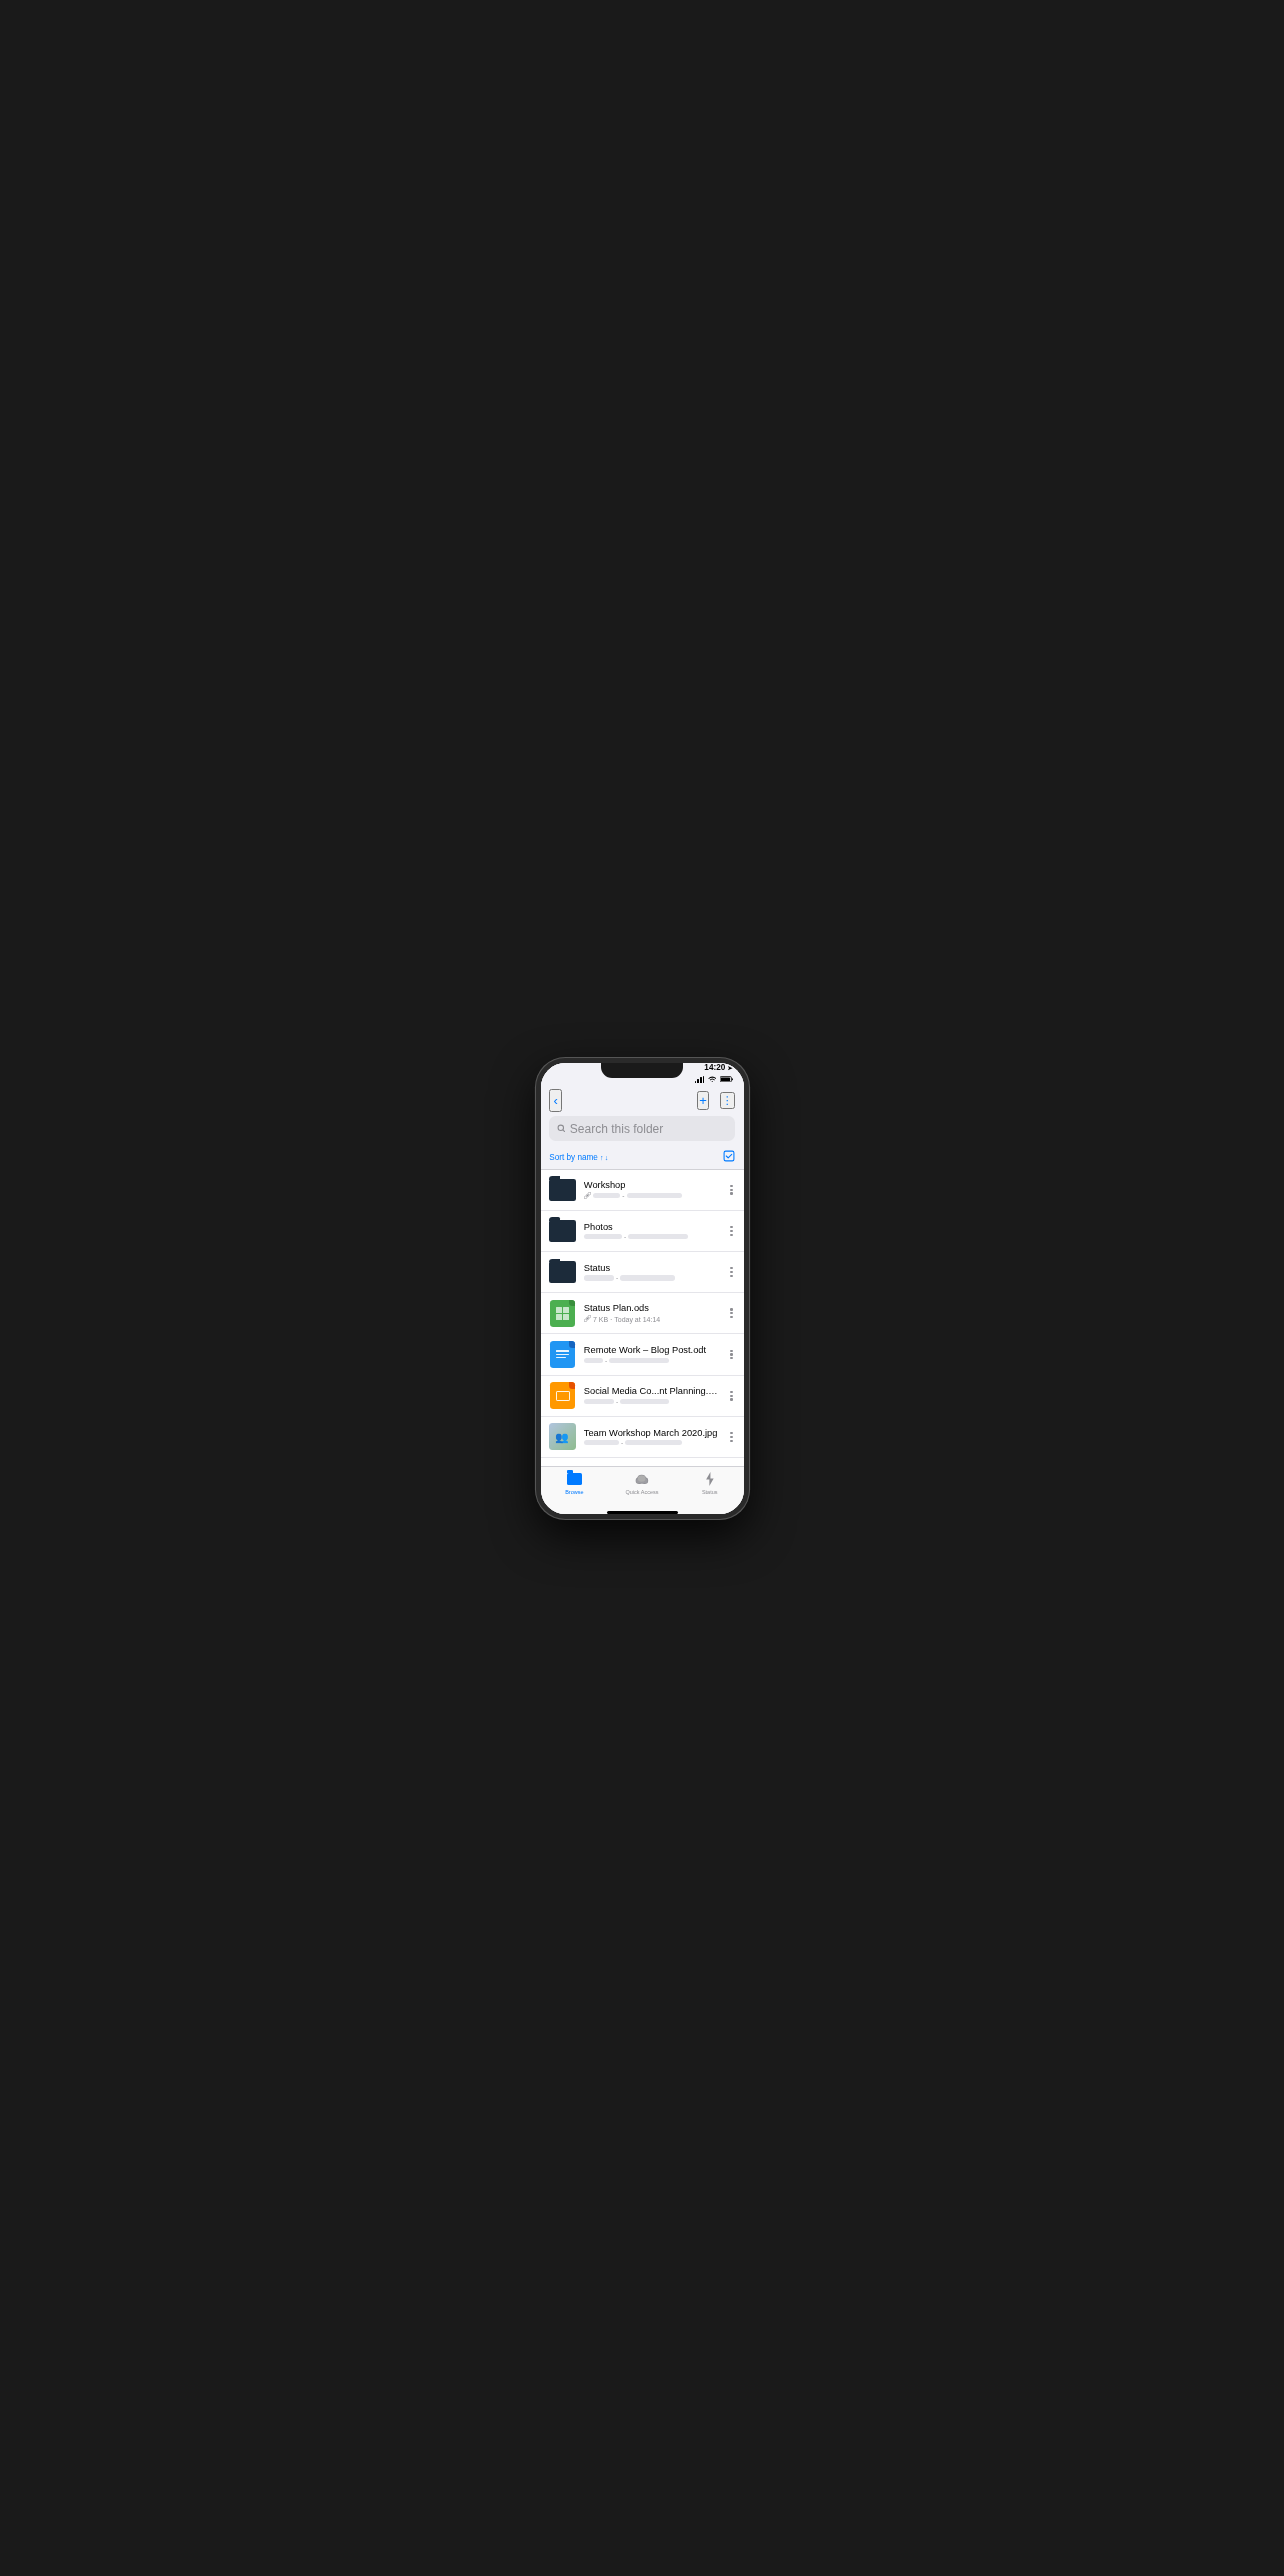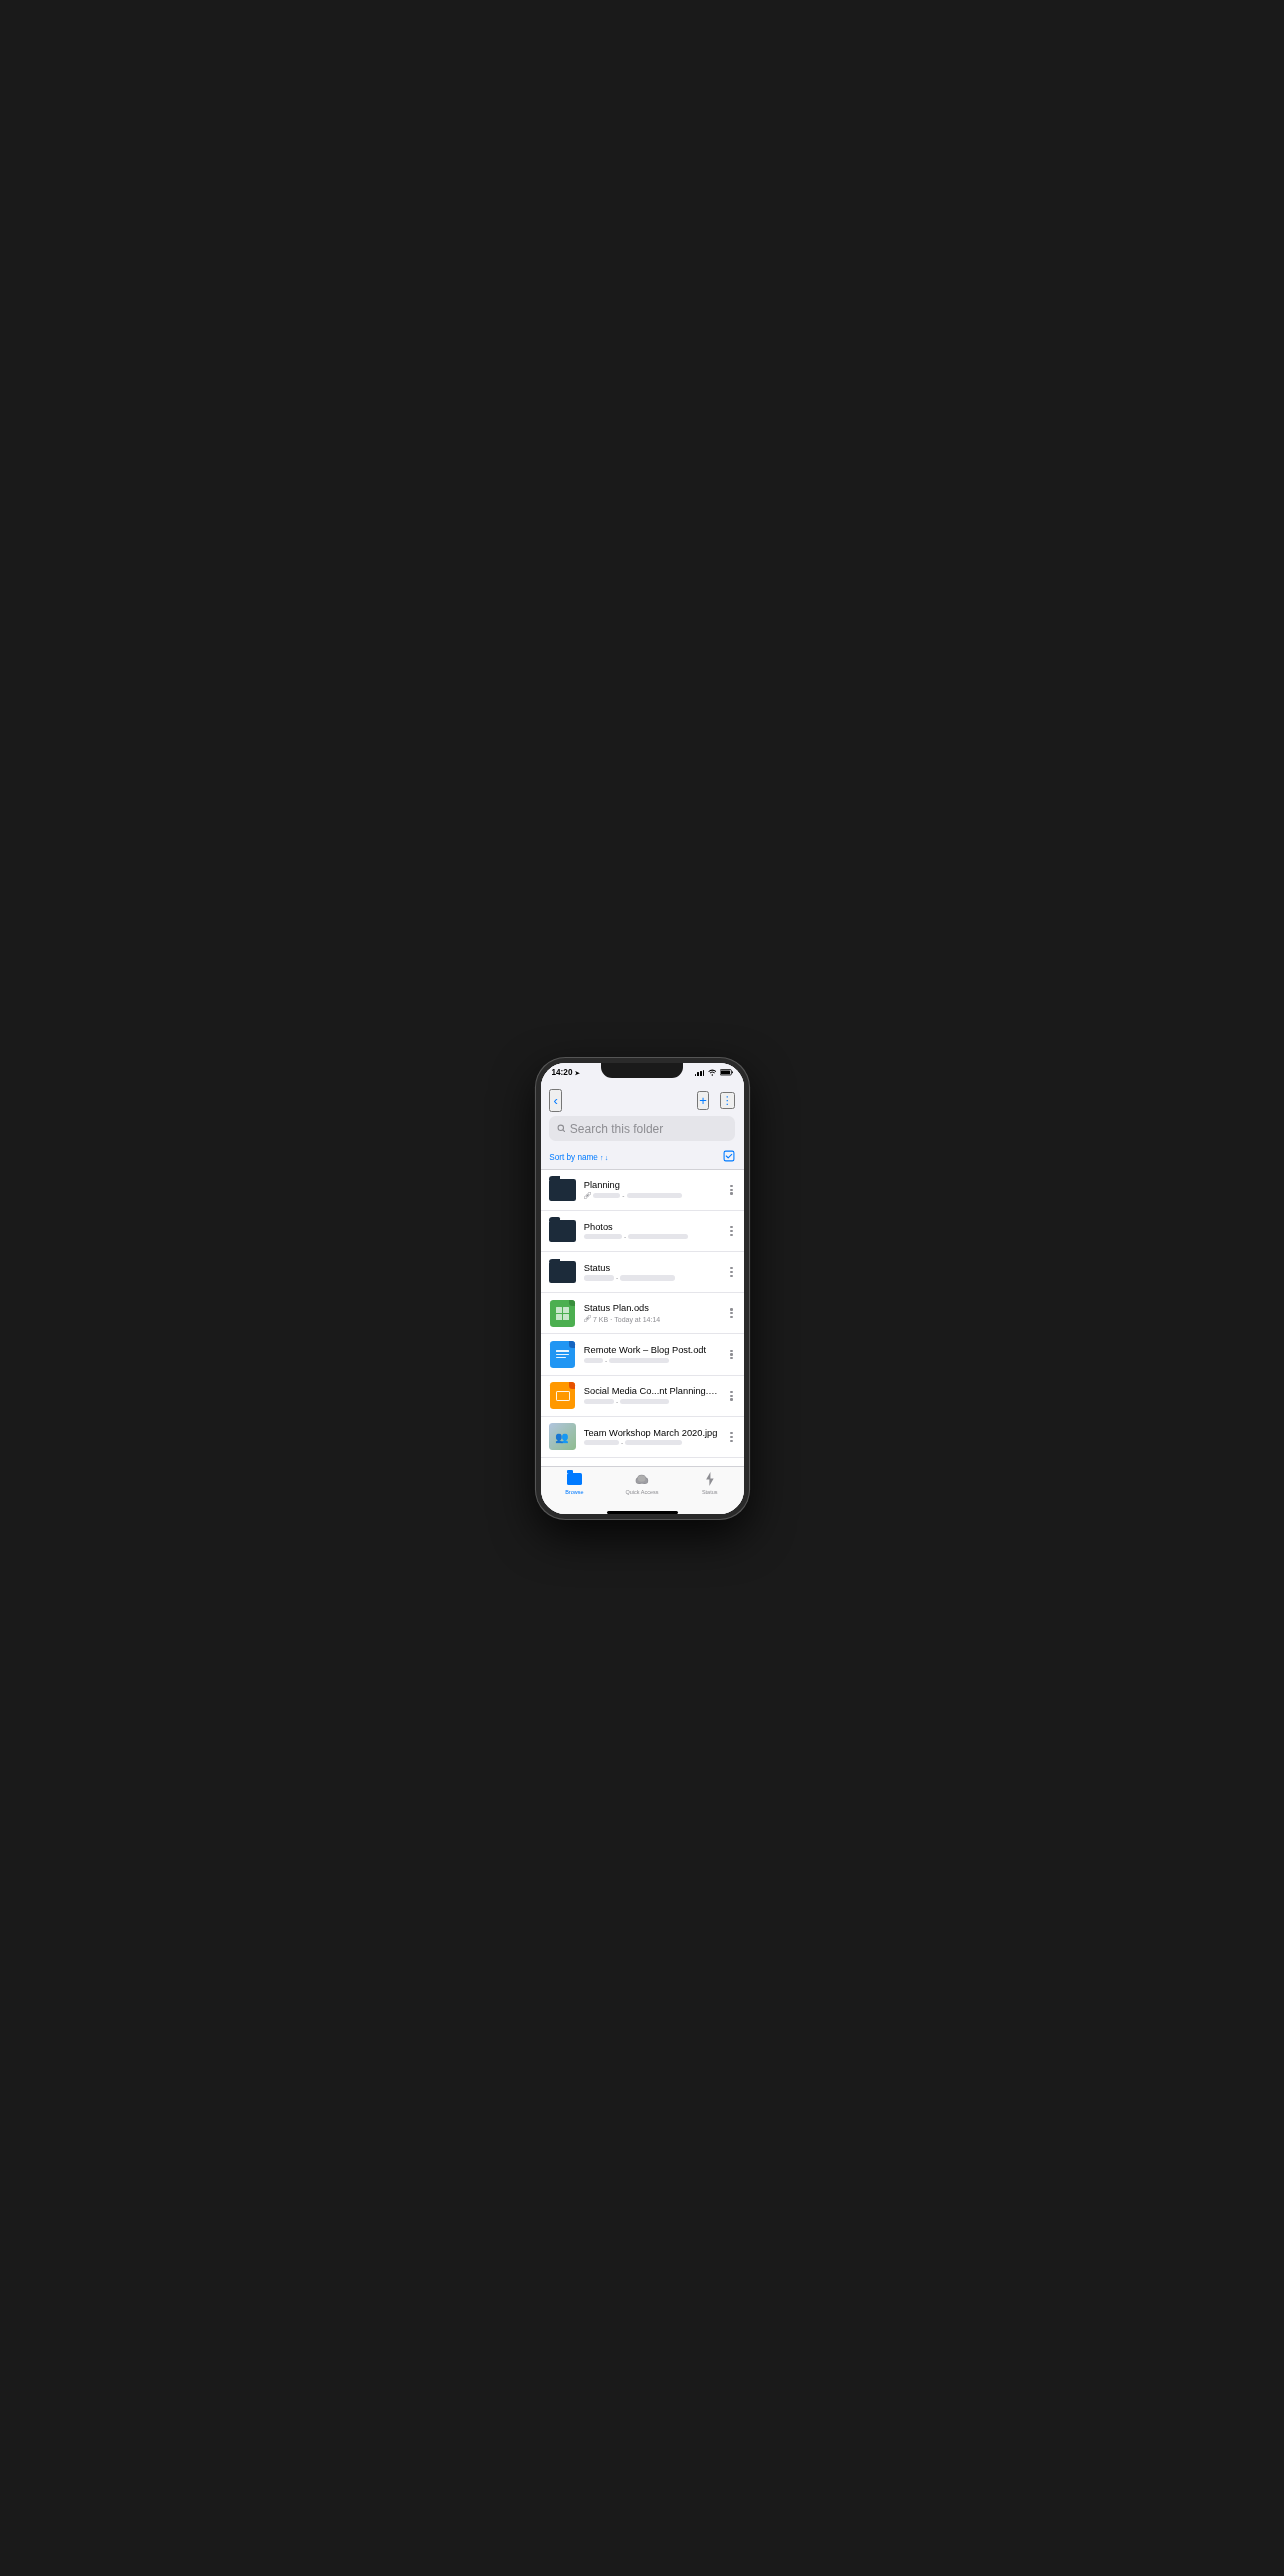--- a/index.html
+++ b/index.html
@@ -45,25 +45,26 @@
       height: 15.3px;
       background: #1a1a1a;
       border-radius: 0 0 11px 11px;
       z-index: 100;
     }
 
     
     .status-bar {
       height: 24px;
       display: flex;
-      align-items: center;
+      align-items: flex-end;
       justify-content: space-between;
       padding: 0 11px 3.3px;
       flex-shrink: 0;
       background: #f2f2f7;
+      flex-direction: column;
     }
 
     .status-time {
       font-size: 8.2px;
       font-weight: 600;
       color: #000;
       display: flex;
       align-items: center;
       gap: 2.2px;
     }
@@ -575,21 +576,21 @@
       </span>
     </div>
 
     <div class="file-list">
 
       <div class="file-item">
         <div class="file-icon">
           <div class="folder-icon"></div>
         </div>
         <div class="file-info">
-          <div class="file-name">Planning</div>
+          <div class="file-name">Workshop</div>
           <div class="file-meta">
             <span class="meta-link-icon">
               <svg width="7" height="7" viewBox="0 0 13 13">
                 <path d="M7.5 2.5l1.5-1.5a2.1 2.1 0 0 1 3 3l-2.5 2.5a2.1 2.1 0 0 1-3-3" stroke="#8e8e93" stroke-width="1.3" fill="none" stroke-linecap="round"></path>
                 <path d="M5.5 10.5l-1.5 1.5a2.1 2.1 0 0 1-3-3l2.5-2.5a2.1 2.1 0 0 1 3 3" stroke="#8e8e93" stroke-width="1.3" fill="none" stroke-linecap="round"></path>
                 <line x1="4.5" y1="8.5" x2="8.5" y2="4.5" stroke="#8e8e93" stroke-width="1.3" stroke-linecap="round"></line>
               </svg>
             </span>
             <div class="meta-skeleton" style="width:27px;"></div>
             <span class="meta-dash">-</span>

